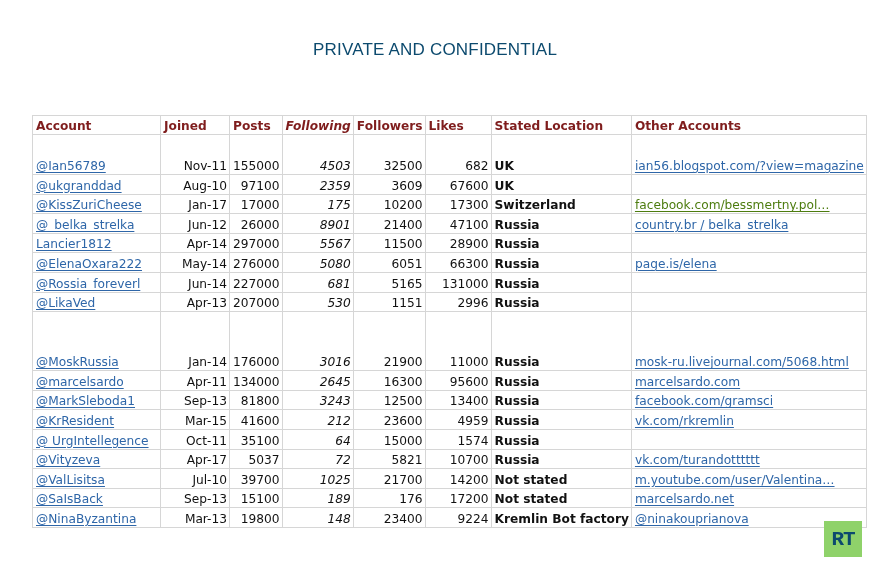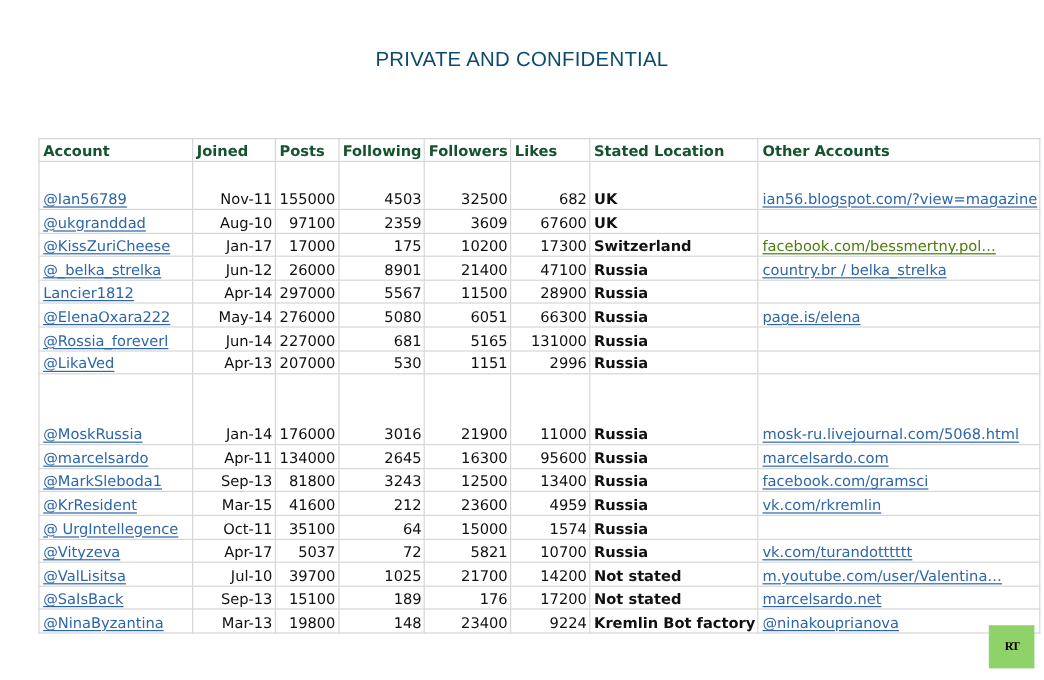--- a/index.html
+++ b/index.html
@@ -4,32 +4,32 @@
 <style>
   html, body { margin:0; padding:0; background:#ffffff; }
   body { width:870px; height:567px; position:relative; overflow:hidden;
          font-family:"DejaVu Sans", sans-serif; color:#111; }
   .doc-title { position:absolute; left:0; width:870px; top:40px; text-align:center;
                font-family:"Liberation Sans", sans-serif; font-size:17px; letter-spacing:0.2px; color:#0c4a6e; }
   table.grid { position:absolute; left:32px; top:115px; border-collapse:collapse;
                font-family:"DejaVu Sans", sans-serif; font-size:12.2px; }
   table.grid td, table.grid th { border:1px solid #d6d6d6; padding:0 2px 0 3px; height:18.6px;
                white-space:nowrap; overflow:hidden; vertical-align:bottom; line-height:15px; }
-  table.grid th { font-weight:bold; text-align:left; height:18px; color:#14532d; }
+  table.grid th { font-weight:bold; text-align:left; height:18px; color:#7f1d1d; }
   table.grid td.num { text-align:right; }
   table.grid tr.tall td { height:39px; }
   table.grid tr.xtall td { height:58px; }
   .lnk { color:#2e66a8; text-decoration:underline; text-underline-offset:2px; }
   .lnk.visited { color:#4d7c0f; }
   .c-acct { width:122px; } .c-join { width:63px; } .c-posts { width:45px;margin-left:44px; }
-  .c-fwing { width:56px; } .c-fwers { width:60px; } .c-likes { width:60px; }
+  .c-fwing { width:56px;font-style:italic; } .c-fwers { width:60px; } .c-likes { width:60px; }
   .c-loc { width:125px;font-weight:bold; } .c-other { width:223px; }
   .rt-logo { position:absolute; left:824px; top:521px; width:38px; height:36px; background:#8fd26a;
              display:flex; align-items:center; justify-content:center; }
-  .rt-logo span { font-family:Liberation Serif, serif; font-weight:bold; font-size:10px; color:#000000; letter-spacing:-1px; }
+  .rt-logo span { font-family:Liberation Mono, monospace; font-weight:bold; font-size:21px; color:#0c4a6e; letter-spacing:-1px; }
 </style>
 </head>
 <body>
 
 <div class="doc-title">PRIVATE AND CONFIDENTIAL</div>
 
 <table class="grid">
   <thead>
     <tr>
       <th class="c-acct">Account</th>

